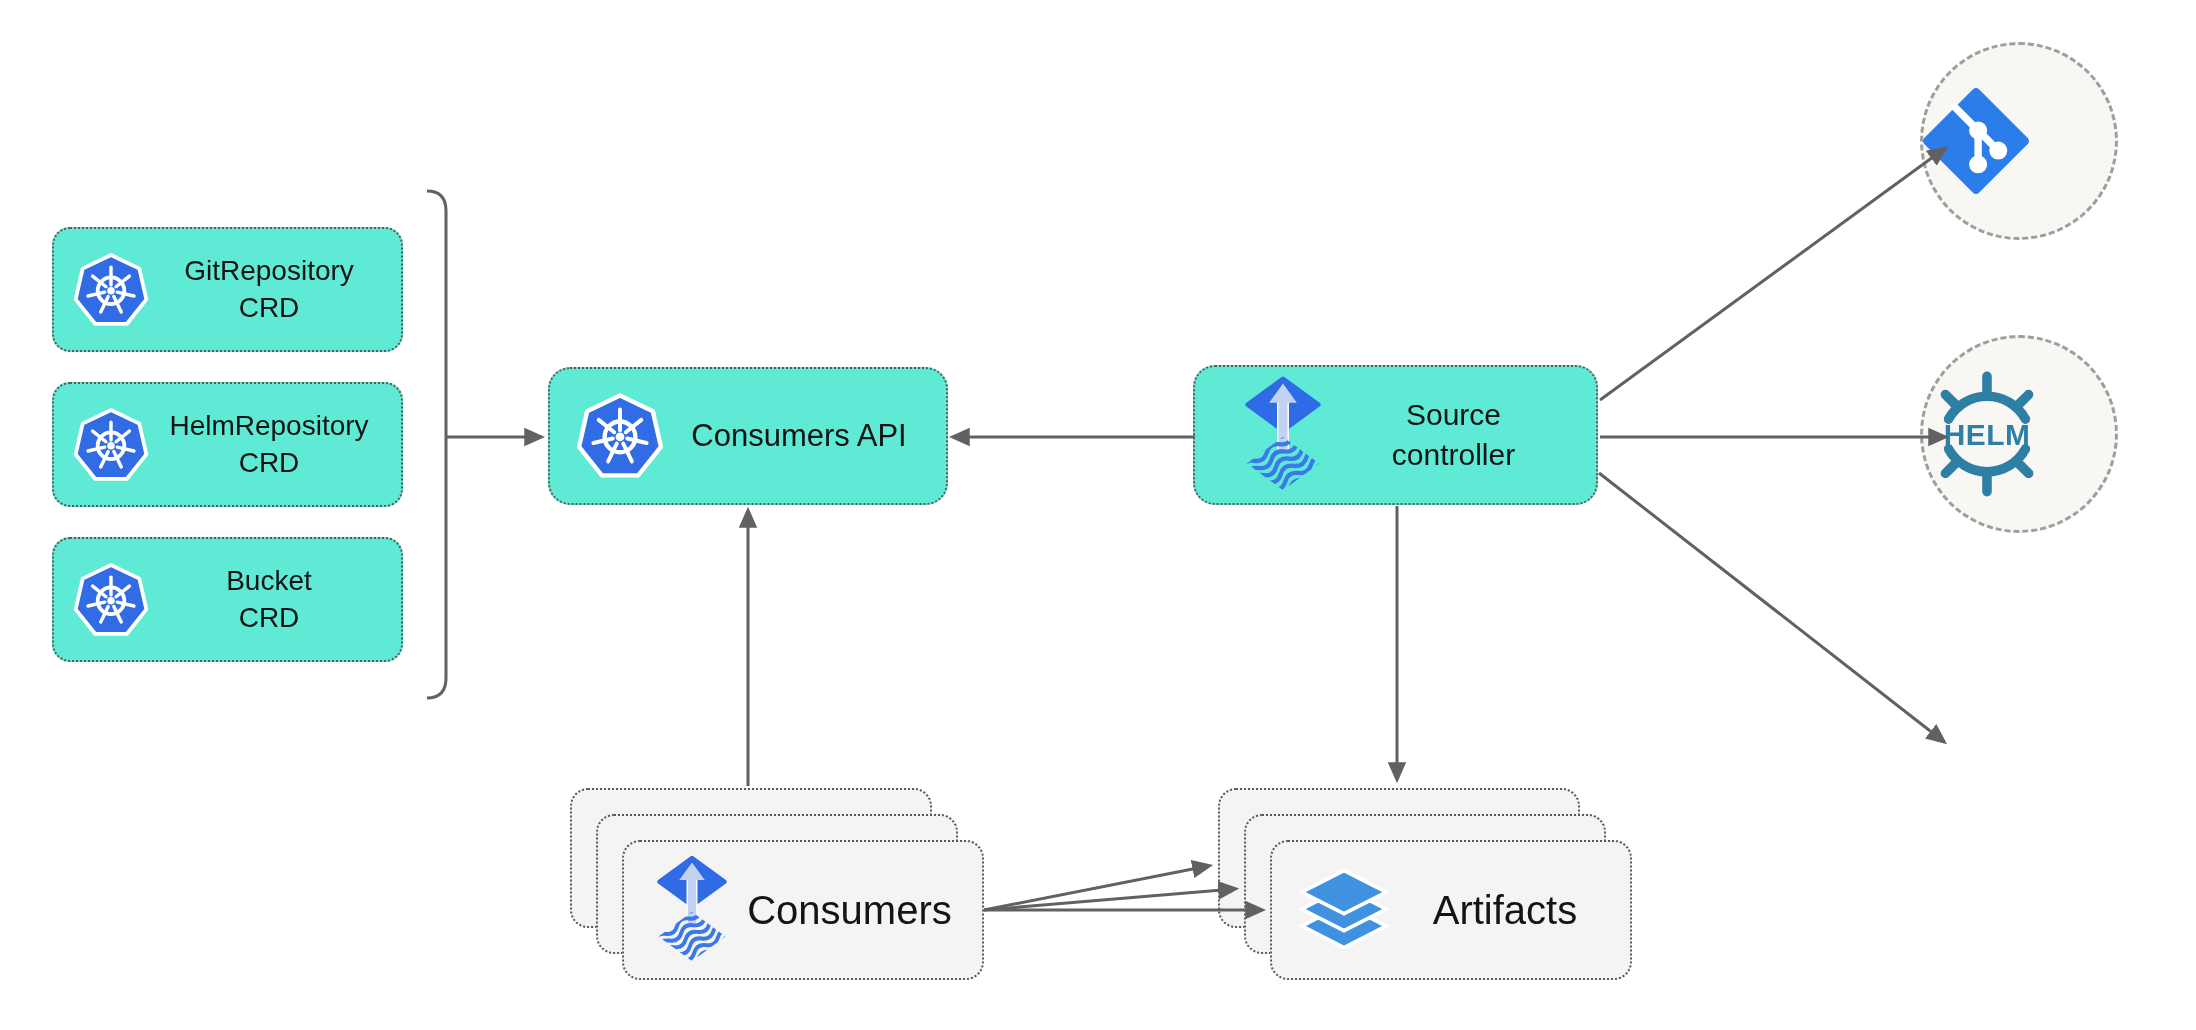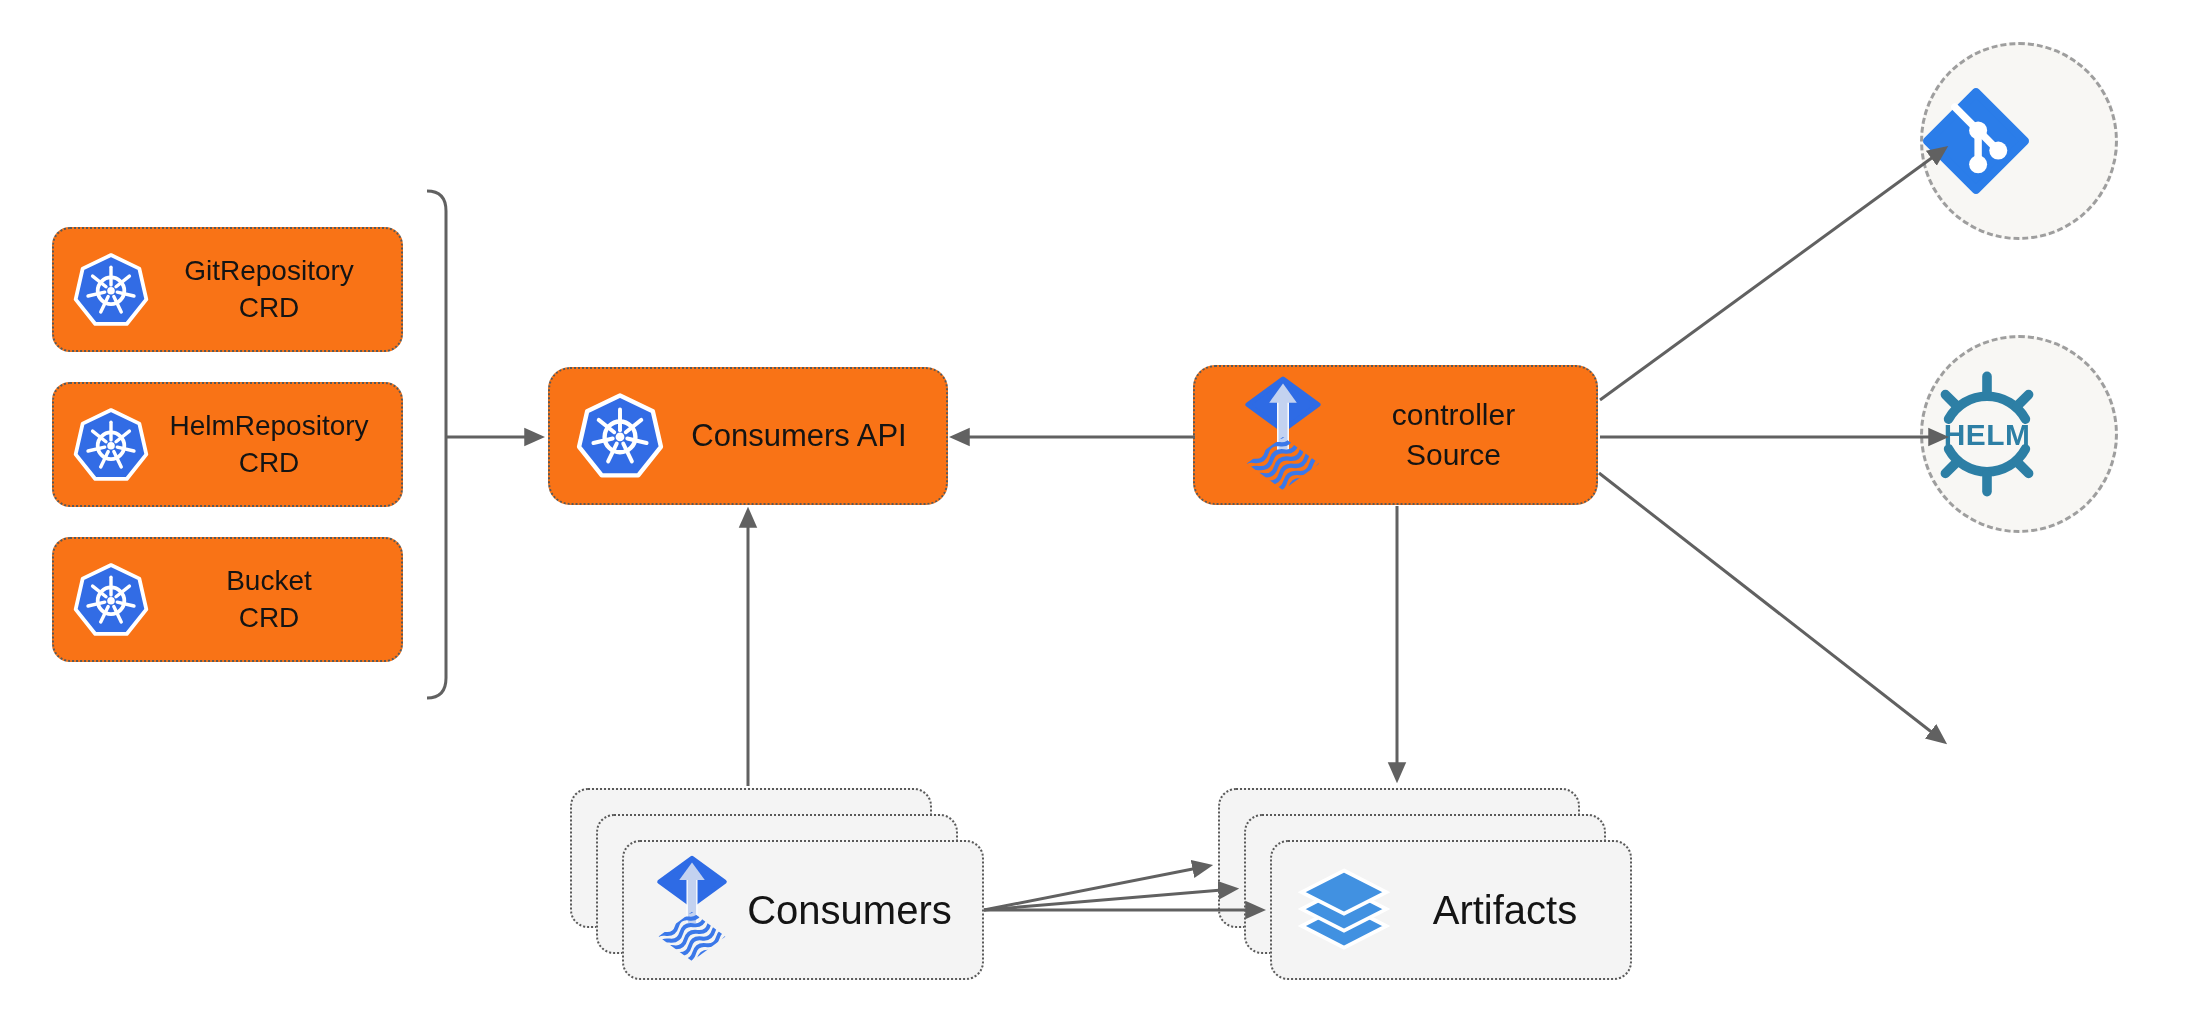--- a/index.html
+++ b/index.html
@@ -1,20 +1,20 @@
 <!DOCTYPE html>
 <html><head>
 <meta charset="utf-8">
 <style>
   html,body{margin:0;padding:0;background:#ffffff;}
   body{font-family:"Liberation Sans","DejaVu Sans",sans-serif;color:#1b1b1b;}
   #canvas{position:relative;width:2196px;height:1030px;background:#ffffff;overflow:hidden;}
 
   
-  .node{position:absolute;background:#f97316;border:2px dotted #595959;border-radius:18px;
+  .node{position:absolute;background:#5eead4;border:2px dotted #595959;border-radius:18px;
         box-sizing:border-box;display:flex;align-items:center;}
   .node .label{flex:1;text-align:center;font-size:28px;line-height:1.32;color:#141414;padding-right:12px;}
   .label .ln{display:block;}
 
   
   .crd{left:52px;width:351px;height:125px;}
   #crd-git{top:227px;} #crd-helm{top:382px;} #crd-bucket{top:537px;}
   .crd .icon-k8s{width:76px;height:76px;margin-left:19px;flex:0 0 auto;}
 
   
@@ -175,22 +175,22 @@
           <path d="M -30,73 q 8,-7 16,0 t 16,0 t 16,0 t 16,0 t 16,0 t 16,0 t 16,0 t 16,0"></path>
           <path d="M -30,82 q 8,-7 16,0 t 16,0 t 16,0 t 16,0 t 16,0 t 16,0 t 16,0 t 16,0"></path>
           <path d="M -30,91 q 8,-7 16,0 t 16,0 t 16,0 t 16,0 t 16,0 t 16,0 t 16,0 t 16,0"></path>
           <path d="M -30,100 q 8,-7 16,0 t 16,0 t 16,0 t 16,0 t 16,0 t 16,0 t 16,0 t 16,0"></path>
           <path d="M -30,109 q 8,-7 16,0 t 16,0 t 16,0 t 16,0 t 16,0 t 16,0 t 16,0 t 16,0"></path>
           <path d="M -30,118 q 8,-7 16,0 t 16,0 t 16,0 t 16,0 t 16,0 t 16,0 t 16,0 t 16,0"></path>
         </g>
       </g>
     </svg>
     <div class="label">
+      <span class="ln">Source</span>
       <span class="ln">controller</span>
-      <span class="ln">Source</span>
     </div>
   </div>
 
   <div class="stack-box" id="consumers-back"></div>
   <div class="stack-box" id="consumers-mid"></div>
   <div class="stack-box stack-front" id="consumers-front">
     <svg class="icon-flux" viewBox="0 0 84 124">
       <defs>
         <clipPath id="fluxwave2">
             <polygon points="42,64 80,92 42,120 4,92"></polygon>

